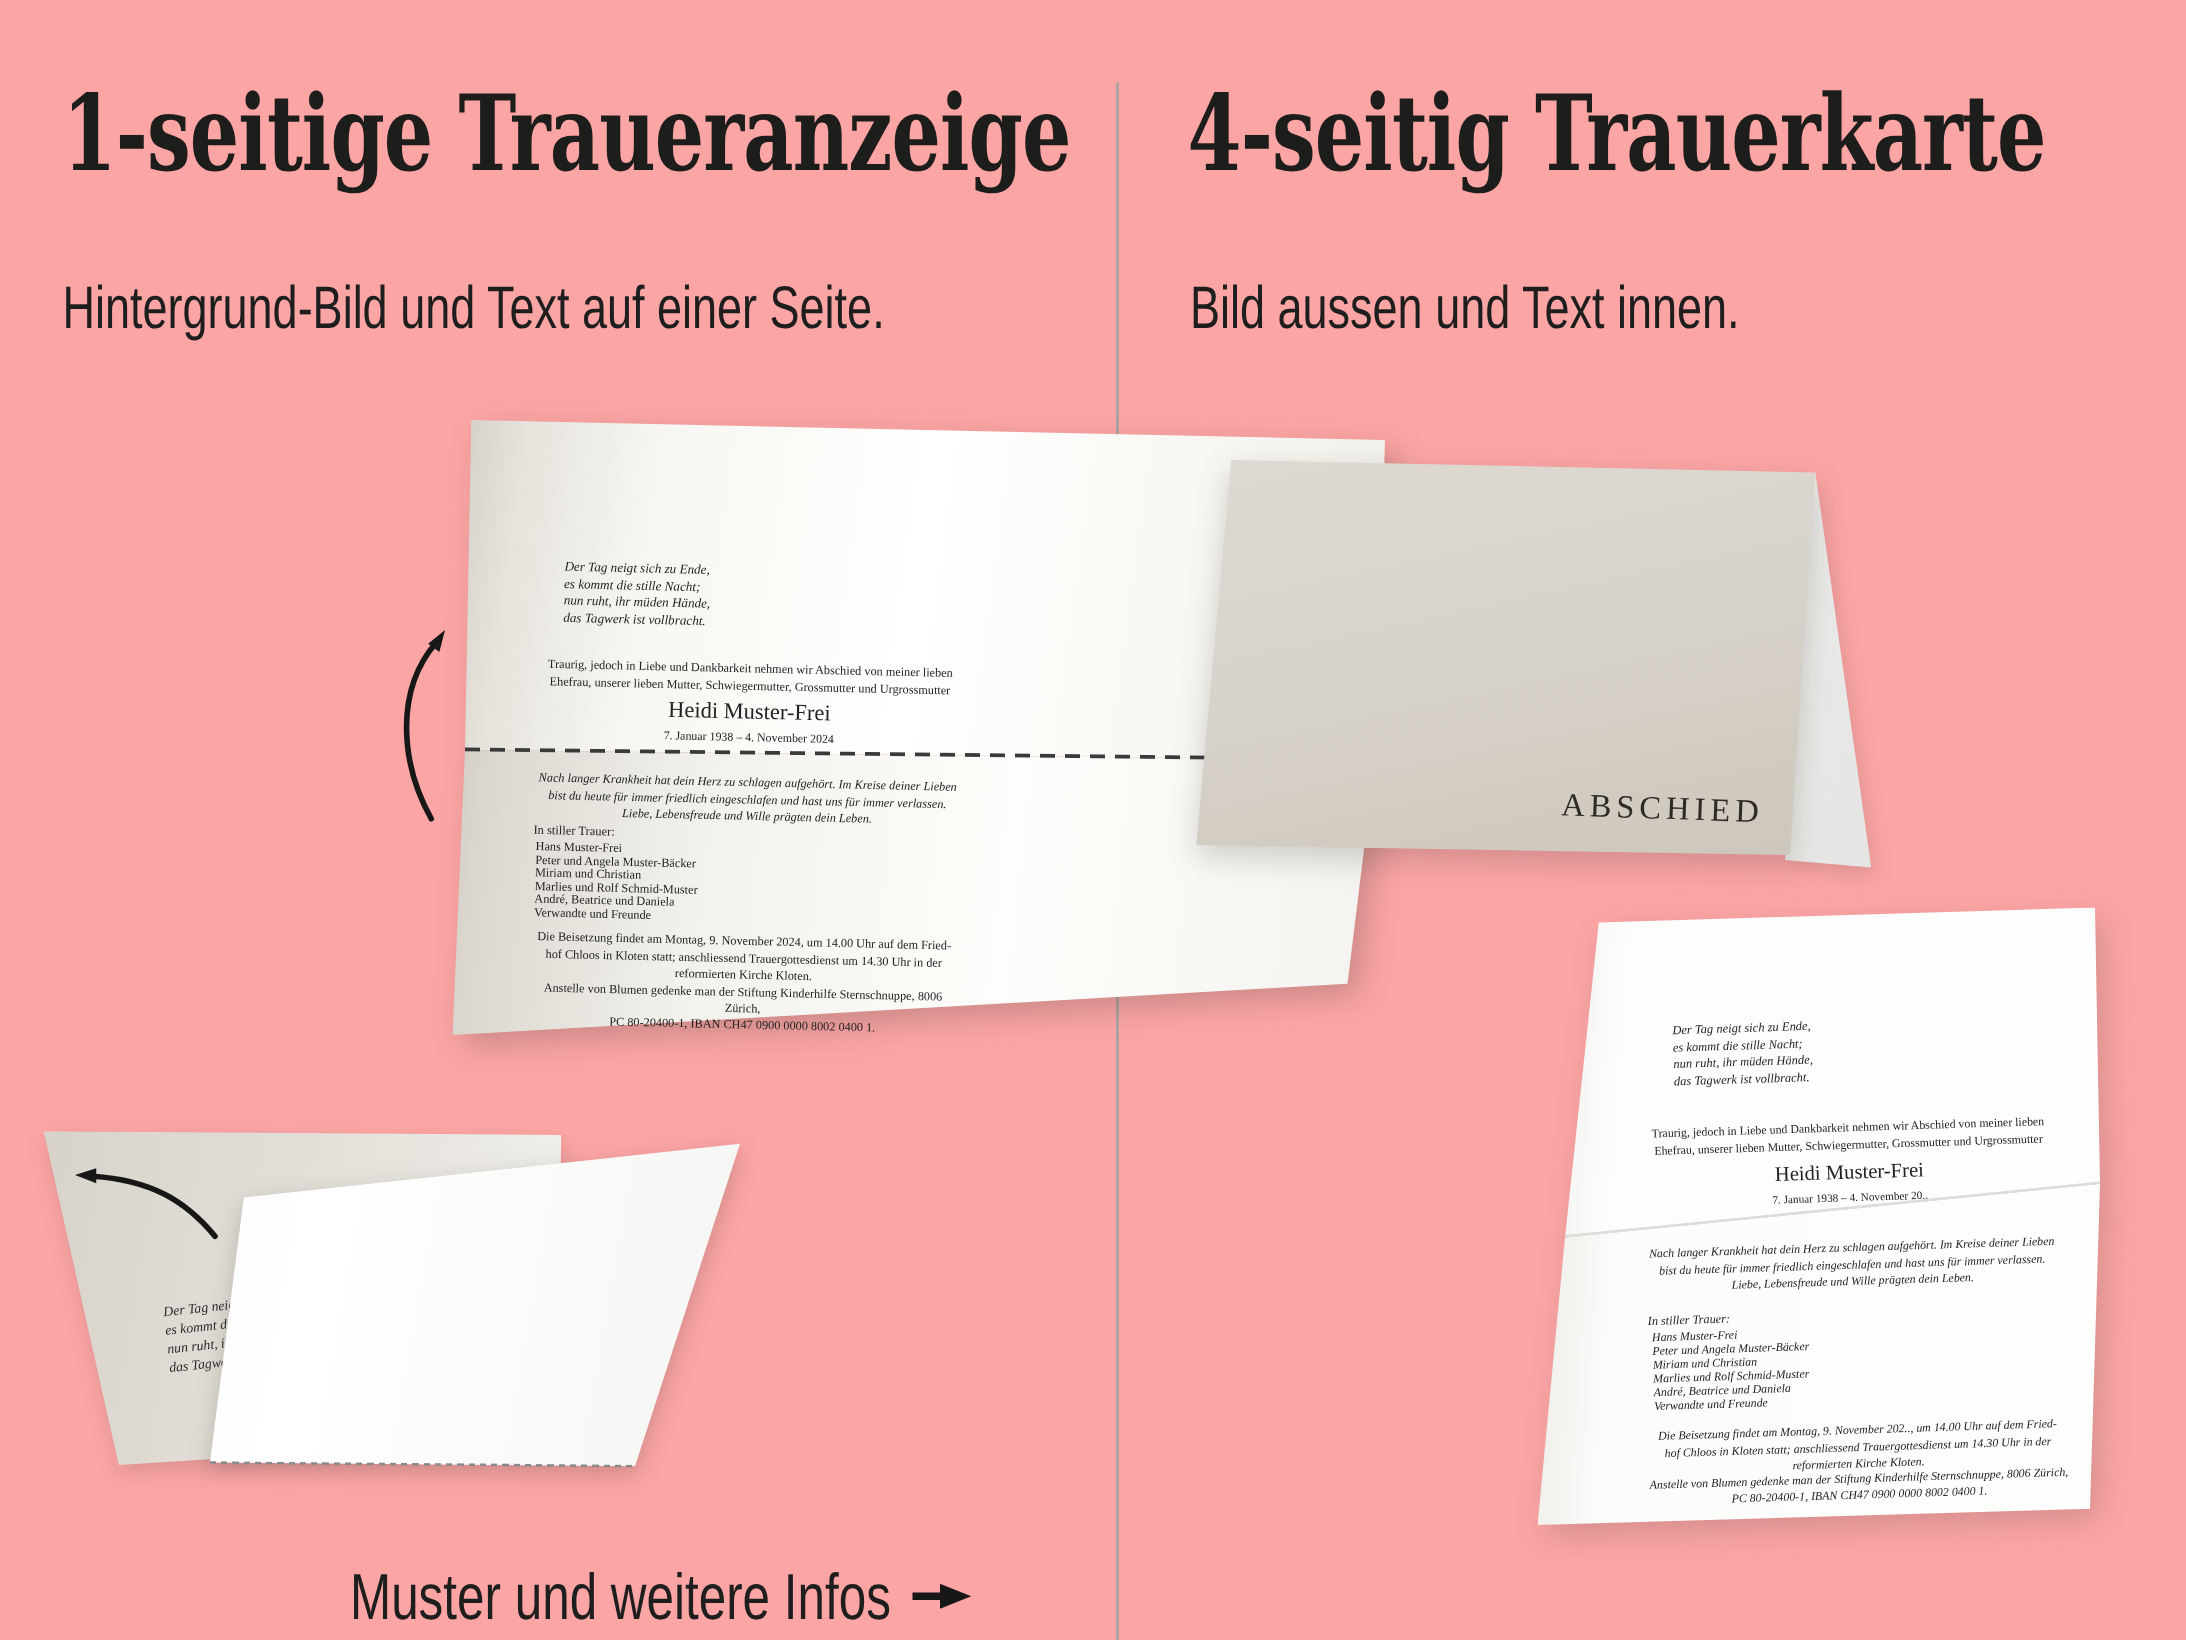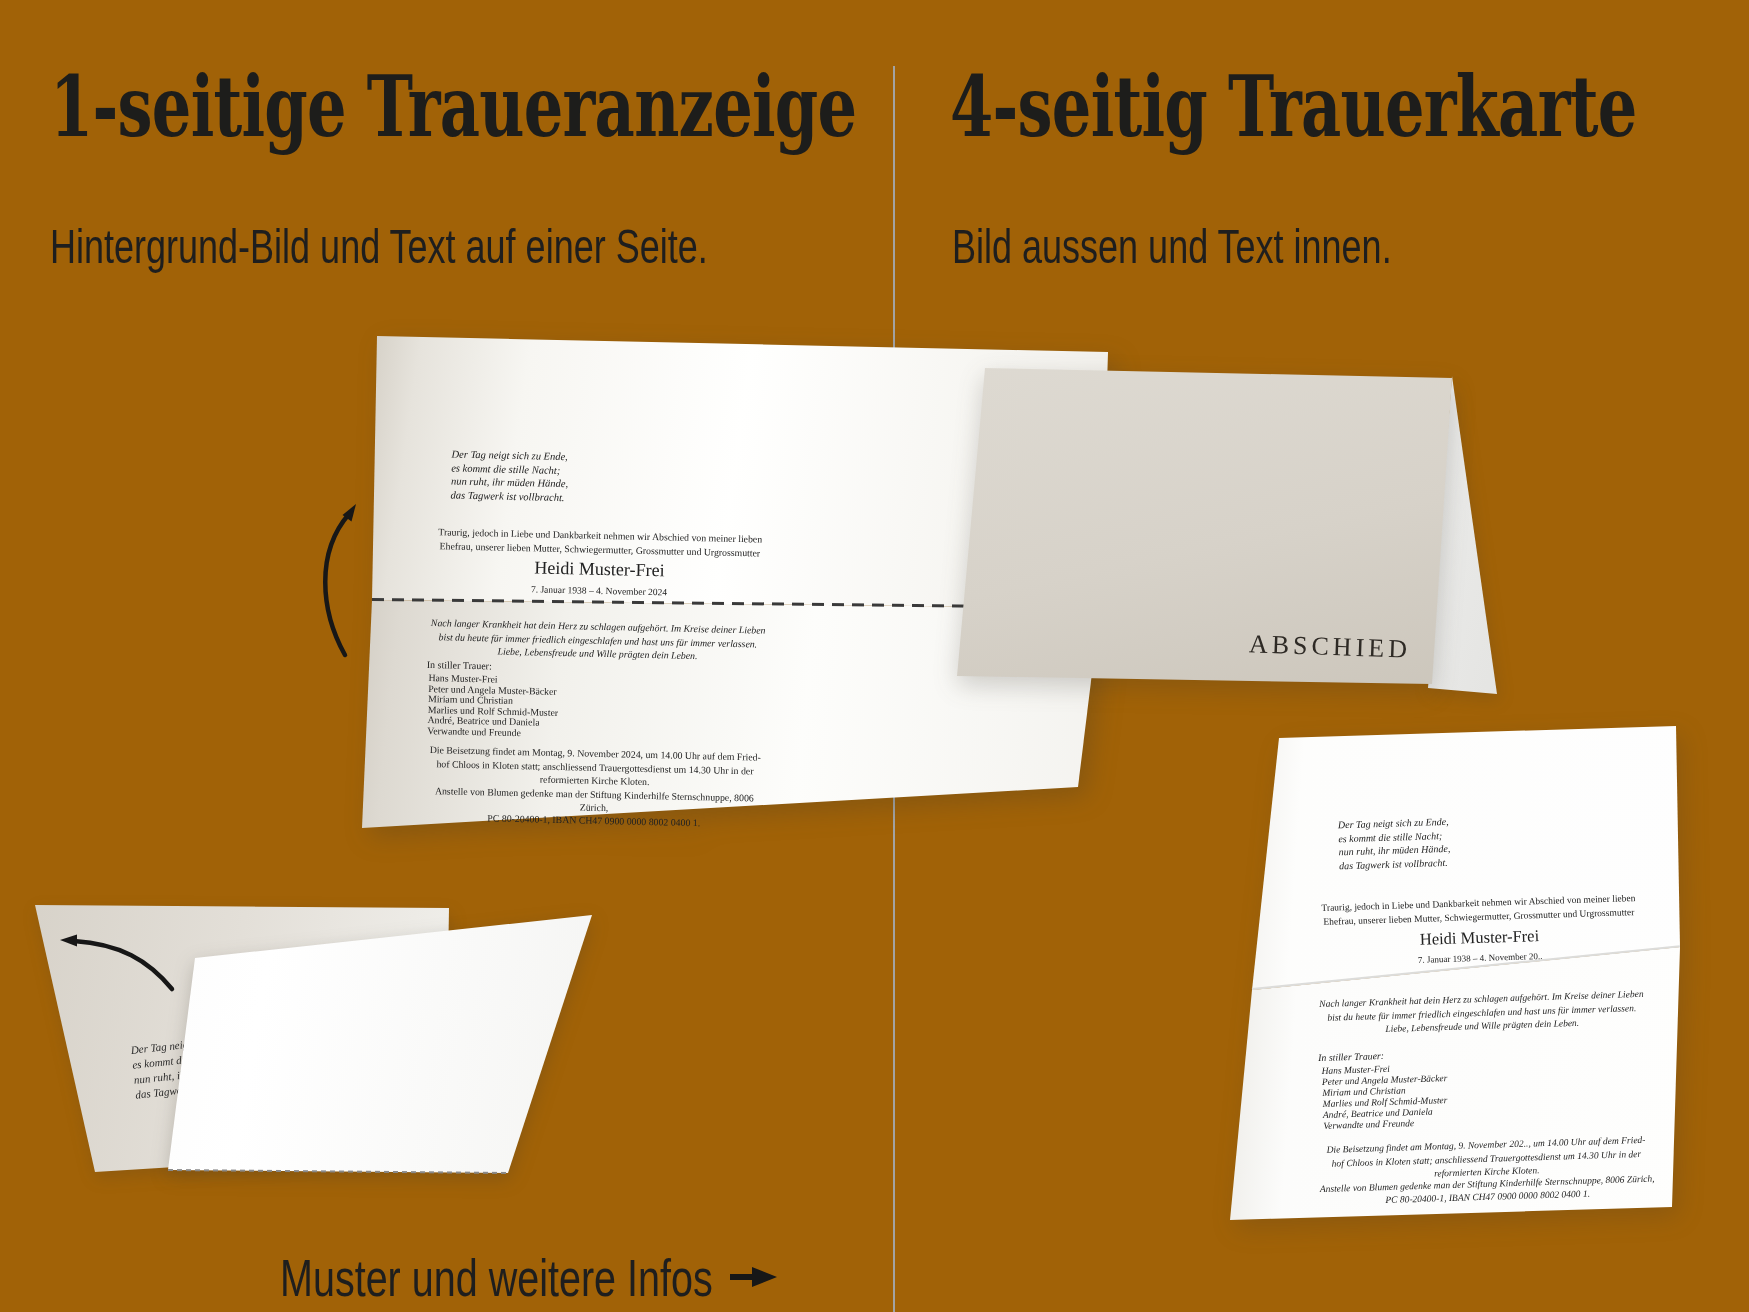--- a/index.html
+++ b/index.html
@@ -1,16 +1,16 @@
 <!DOCTYPE html>
 <html><head>
 <meta charset="utf-8">
 <style>
   html,body{margin:0;padding:0;background:#ececec;}
-  .stage{position:relative;width:1749px;height:1312px;background:#a16207;overflow:hidden;
+  .stage{position:relative;width:1749px;height:1312px;background:#fca5a5;overflow:hidden;
          font-family:"Liberation Sans",sans-serif;color:#1f1f1f;}
 
   
   .h1{position:absolute;font-family:"DejaVu Serif",serif;font-weight:700;font-size:84px;
       line-height:1;color:#1d1d1b;transform:scaleX(0.74);transform-origin:left top;
       white-space:nowrap;letter-spacing:-1px;}
   .sub{position:absolute;font-family:"Liberation Sans",sans-serif;font-size:48px;color:#1e1e1e;
        transform:scaleX(0.75);transform-origin:left top;white-space:nowrap;}
   .divider{position:absolute;left:893px;top:66px;width:2px;height:1246px;background:#a3a3a3;}
 

